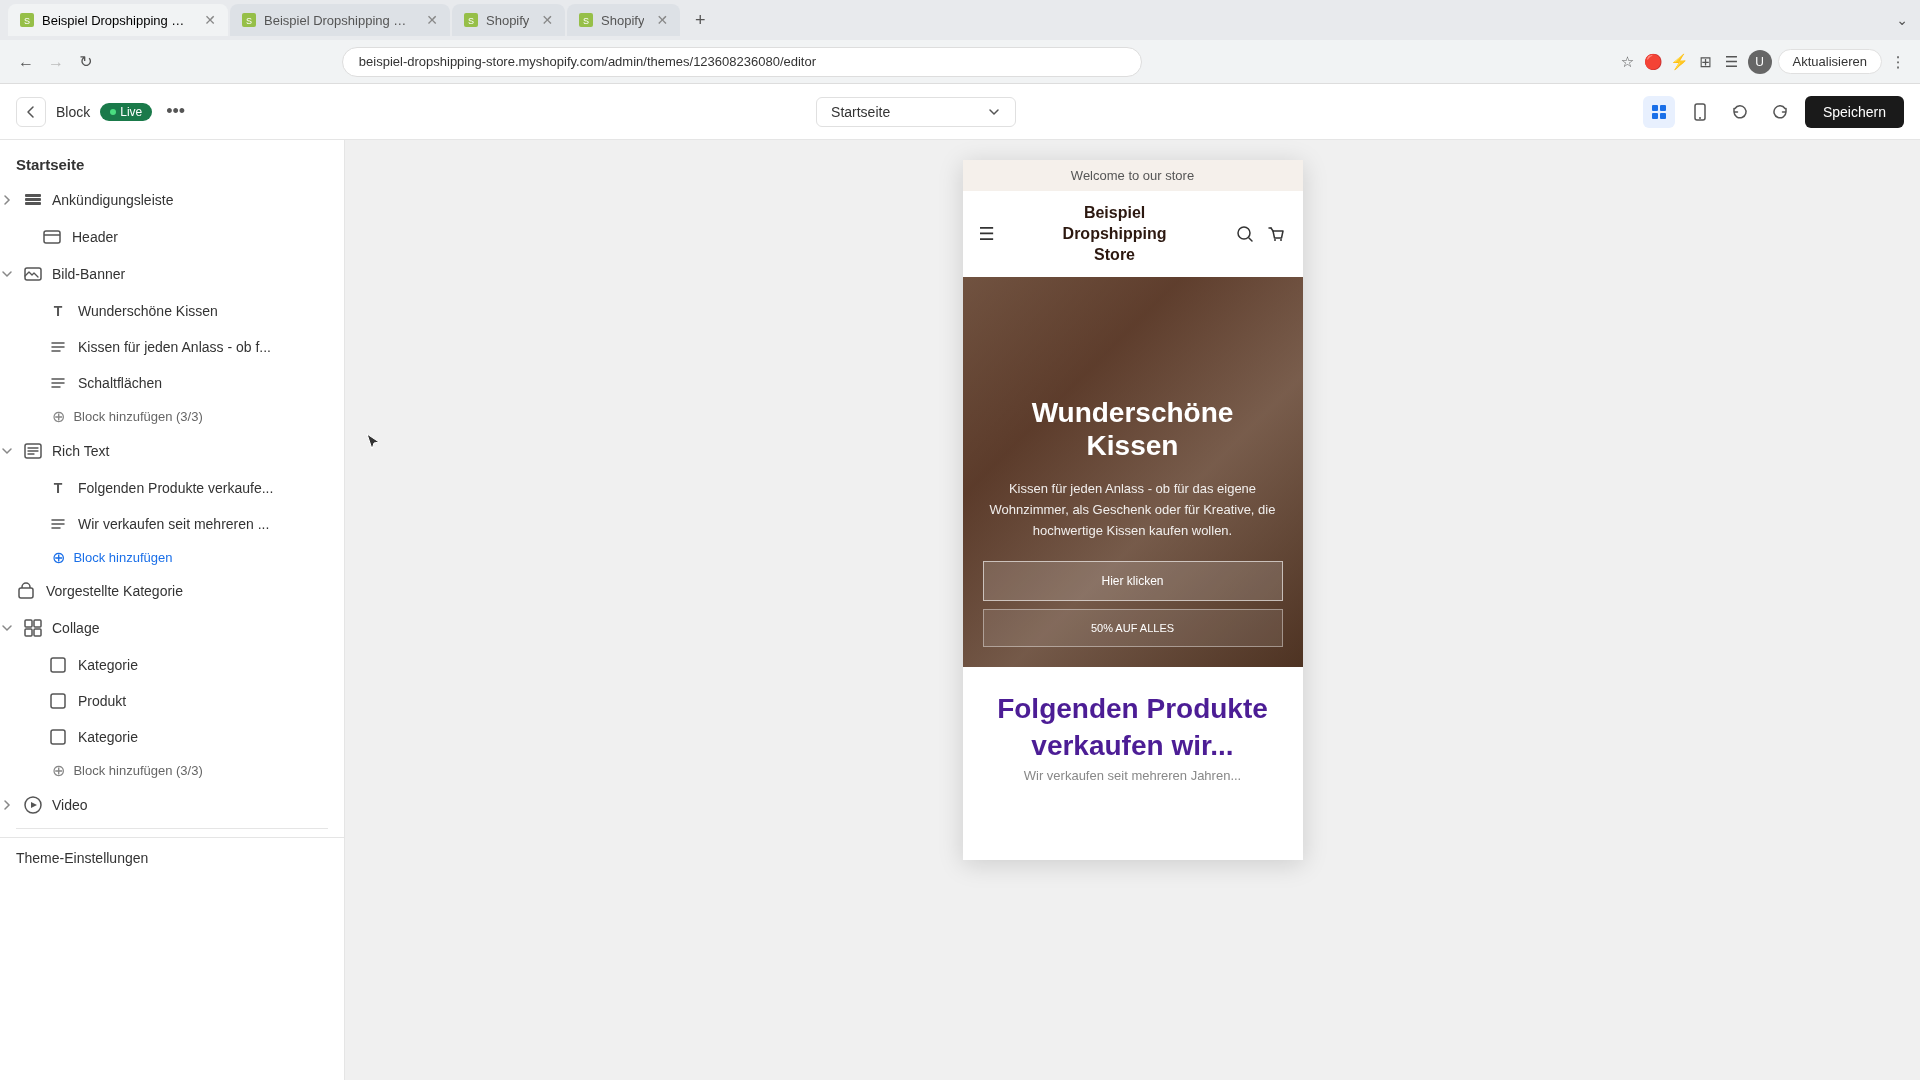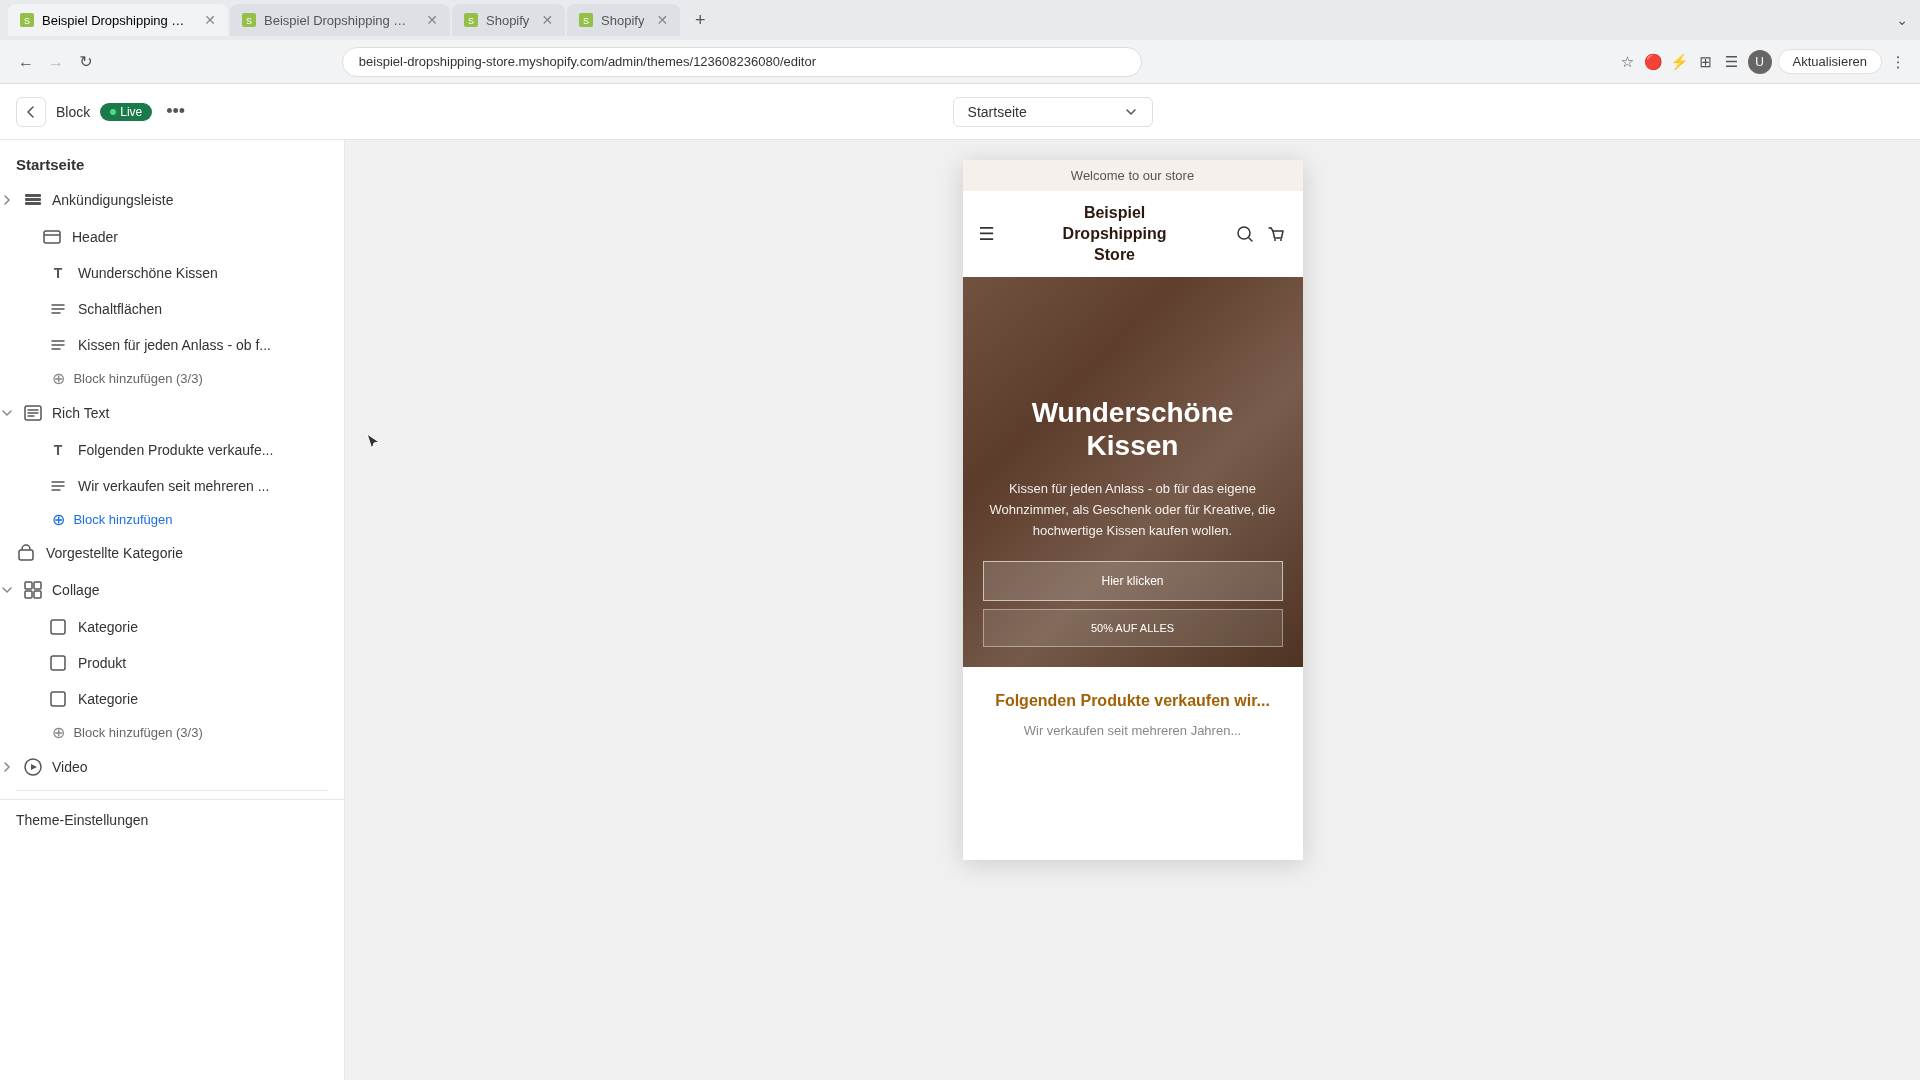--- a/index.html
+++ b/index.html
@@ -65,21 +65,21 @@
     .store-title { font-size: 16px; font-weight: 700; color: #2c1810; text-align: center; line-height: 1.3; }
     .header-icons { display: flex; gap: 12px; color: #333; font-size: 18px; }
     .banner-section { position: relative; background: #5c3d2e; min-height: 380px; display: flex; flex-direction: column; justify-content: flex-end; overflow: hidden; }
     .banner-bg { position: absolute; top: 0; left: 0; right: 0; bottom: 0; background: linear-gradient(to bottom, rgba(60,35,20,0.5), rgba(60,35,20,0.7)), #8b6650; }
     .banner-content { position: relative; z-index: 1; padding: 24px 20px 20px; text-align: center; }
     .banner-title { font-size: 28px; font-weight: 800; color: #fff; line-height: 1.2; margin-bottom: 16px; }
     .banner-desc { font-size: 13px; color: rgba(255,255,255,0.9); line-height: 1.6; margin-bottom: 20px; }
     .btn-primary { background: rgba(255,255,255,0.15); border: 1px solid rgba(255,255,255,0.6); color: #fff; padding: 12px 24px; font-size: 12px; text-align: center; cursor: pointer; margin-bottom: 8px; }
     .btn-secondary { background: rgba(255,255,255,0.1); border: 1px solid rgba(255,255,255,0.4); color: #fff; padding: 12px 24px; font-size: 11px; text-align: center; cursor: pointer; }
     .rich-text-section { padding: 24px 20px; text-align: center; background: #fff; }
-    .rich-title { font-size: 16px; font-weight: 700; color: #a16207; line-height: 1.3; margin-bottom: 11px; }
+    .rich-title { font-size: 28px; font-weight: 700; color: #4c1d95; line-height: 1.3; margin-bottom: 4px; }
     .rich-subtitle { font-size: 13px; color: #888; }
 
     
     svg { display: block; }
 
     
     .sidebar::-webkit-scrollbar { width: 4px; }
     .sidebar::-webkit-scrollbar-track { background: transparent; }
     .sidebar::-webkit-scrollbar-thumb { background: #ddd; border-radius: 2px; }
   </style>
@@ -172,20 +172,47 @@
       <span class="more-btn">•••</span>
     </div>
     <div class="topbar-center">
       <div class="page-selector">
         <span>Startseite</span>
         <svg width="14" height="14" viewBox="0 0 14 14">
             <path d="M3 5l4 4 4-4" stroke="#555" stroke-width="1.5" fill="none" stroke-linecap="round"></path>
           </svg>
       </div>
     </div>
+    <div class="topbar-right">
+      <div class="grid-btn">
+        <svg width="18" height="18" viewBox="0 0 18 18" fill="none">
+          <rect x="2" y="2" width="6" height="6" rx="1" fill="#1a6fe8"></rect>
+          <rect x="10" y="2" width="6" height="6" rx="1" fill="#1a6fe8"></rect>
+          <rect x="2" y="10" width="6" height="6" rx="1" fill="#1a6fe8"></rect>
+          <rect x="10" y="10" width="6" height="6" rx="1" fill="#1a6fe8"></rect>
+        </svg>
+      </div>
+      <div class="device-btn">
+        <svg width="20" height="20" viewBox="0 0 20 20" fill="none">
+            <rect x="5" y="2" width="10" height="16" rx="2" stroke="#555" stroke-width="1.5"></rect>
+            <circle cx="10" cy="16" r="1" fill="#555"></circle>
+          </svg>
+      </div>
+      <div class="undo-btn">
+        <svg width="18" height="18" viewBox="0 0 18 18" fill="none">
+            <path d="M3 9a6 6 0 1 0 1-3.5M3 5.5V9H6.5" stroke="#555" stroke-width="1.5" stroke-linecap="round" stroke-linejoin="round"></path>
+          </svg>
+      </div>
+      <div class="redo-btn">
+        <svg width="18" height="18" viewBox="0 0 18 18" fill="none">
+            <path d="M15 9a6 6 0 1 1-1-3.5M15 5.5V9H11.5" stroke="#555" stroke-width="1.5" stroke-linecap="round" stroke-linejoin="round"></path>
+          </svg>
+      </div>
+      <button class="save-btn">Speichern</button>
+    </div>
   </div>
 
   <div class="main-layout">
 
     <div class="sidebar">
       <div class="sidebar-header">Startseite</div>
 
       <div class="sidebar-group-header">
         <svg width="14" height="14" viewBox="0 0 14 14">
             <path d="M5 3l4 4-4 4" stroke="#888" stroke-width="1.5" fill="none" stroke-linecap="round"></path>
@@ -203,39 +230,51 @@
       <div class="sidebar-item" style="padding-left:42px;">
         <div class="item-icon">
           <svg width="18" height="18" viewBox="0 0 18 18" fill="none">
               <rect x="1" y="3" width="16" height="12" rx="2" stroke="#555" stroke-width="1.5"></rect>
               <path d="M1 7h16" stroke="#555" stroke-width="1.5"></path>
             </svg>
         </div>
         <span class="item-label">Header</span>
       </div>
 
+      <div class="sidebar-group-header">
+        <svg width="14" height="14" viewBox="0 0 14 14">
+            <path d="M3 5l4 4 4-4" stroke="#888" stroke-width="1.5" fill="none" stroke-linecap="round"></path>
+          </svg>
+        <div class="group-icon">
+          <svg width="18" height="18" viewBox="0 0 18 18" fill="none">
+              <rect x="1" y="3" width="16" height="12" rx="2" stroke="#555" stroke-width="1.5"></rect>
+              <path d="M1 11l4-4 3 3 2-2 4 4" stroke="#555" stroke-width="1.3" stroke-linecap="round" stroke-linejoin="round"></path>
+            </svg>
+        </div>
+        <span>Bild-Banner</span>
+      </div>
       <div class="sidebar-item indent">
         <div class="item-icon" style="font-weight:bold; font-size:14px; color:#555;">T</div>
         <span class="item-label">Wunderschöne Kissen</span>
       </div>
       <div class="sidebar-item indent">
         <div class="item-icon">
           <svg width="16" height="16" viewBox="0 0 16 16" fill="none">
               <path d="M2 4h12M2 8h12M2 12h8" stroke="#555" stroke-width="1.5" stroke-linecap="round"></path>
             </svg>
         </div>
+        <span class="item-label">Kissen für jeden Anlass - ob f...</span>
+      </div>
+      <div class="sidebar-item indent">
+        <div class="item-icon">
+          <svg width="16" height="16" viewBox="0 0 16 16" fill="none">
+              <path d="M2 4h12M2 8h12M2 12h8" stroke="#555" stroke-width="1.5" stroke-linecap="round"></path>
+            </svg>
+        </div>
         <span class="item-label">Schaltflächen</span>
-      </div>
-      <div class="sidebar-item indent">
-        <div class="item-icon">
-          <svg width="16" height="16" viewBox="0 0 16 16" fill="none">
-              <path d="M2 4h12M2 8h12M2 12h8" stroke="#555" stroke-width="1.5" stroke-linecap="round"></path>
-            </svg>
-        </div>
-        <span class="item-label">Kissen für jeden Anlass - ob f...</span>
       </div>
       <div class="add-block">
         <span class="plus-icon" style="color:#888; font-size:16px;">⊕</span>
         <span style="color:#666; font-size:13px;">Block hinzufügen (3/3)</span>
       </div>
 
       <div class="sidebar-group-header">
         <svg width="14" height="14" viewBox="0 0 14 14">
             <path d="M3 5l4 4 4-4" stroke="#888" stroke-width="1.5" fill="none" stroke-linecap="round"></path>
           </svg>

